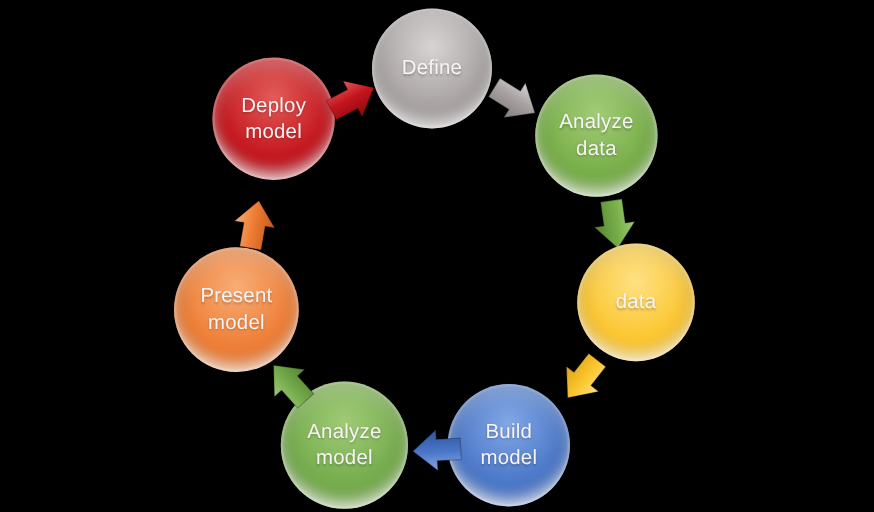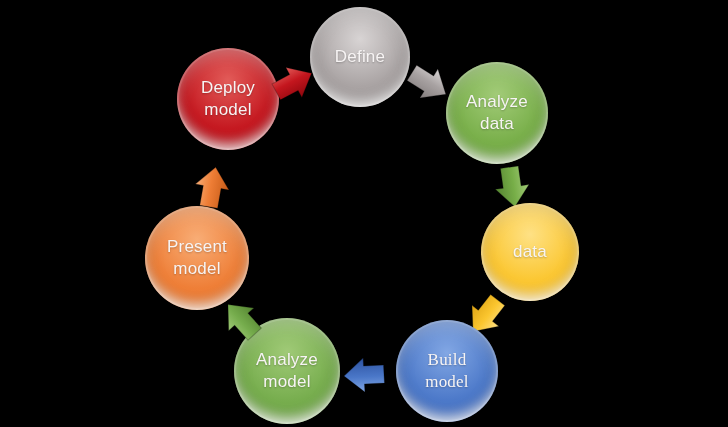--- a/index.html
+++ b/index.html
@@ -87,21 +87,21 @@
     <svg width="48" height="48" viewBox="-24 -24 48 48" class="arrow" style="left: 462px; top: 291px; transform: rotate(128deg);">
       <defs>
         <linearGradient id="ag2" x1="0" y1="0" x2="0" y2="1">
           <stop offset="0" stop-color="#fee185"></stop>
           <stop offset="0.45" stop-color="#fbc62f"></stop>
           <stop offset="1" stop-color="#dfa414"></stop>
         </linearGradient>
       </defs>
       <polygon points="-19,-9 1,-9 1,-17 21,0 1,17 1,9 -19,9" fill="url(#ag2)" stroke="rgba(0,0,0,0.25)" stroke-width="1" stroke-linejoin="round"></polygon>
     </svg>
-    <div class="step" style="left: 396px; top: 320px; height: 102px; width: 102px; font-family: Liberation Serif, serif; --base: #4a77c8; --light: #82a7e4; --dark: #2d52a0;">
+    <div class="step" style="left: 373px; top: 320px; height: 102px; width: 102px; --base: #4a77c8; --light: #82a7e4; --dark: #2d52a0;">
       <div class="step-label">
         <div class="line l1">Build</div>
         <div class="line l2">model</div>
       </div>
     </div>
     <svg width="48" height="48" viewBox="-24 -24 48 48" class="arrow" style="left: 341px; top: 351px; transform: rotate(177deg);">
       <defs>
         <linearGradient id="ag3" x1="0" y1="0" x2="0" y2="1">
           <stop offset="0" stop-color="#82a7e4"></stop>
           <stop offset="0.45" stop-color="#4a77c8"></stop>

